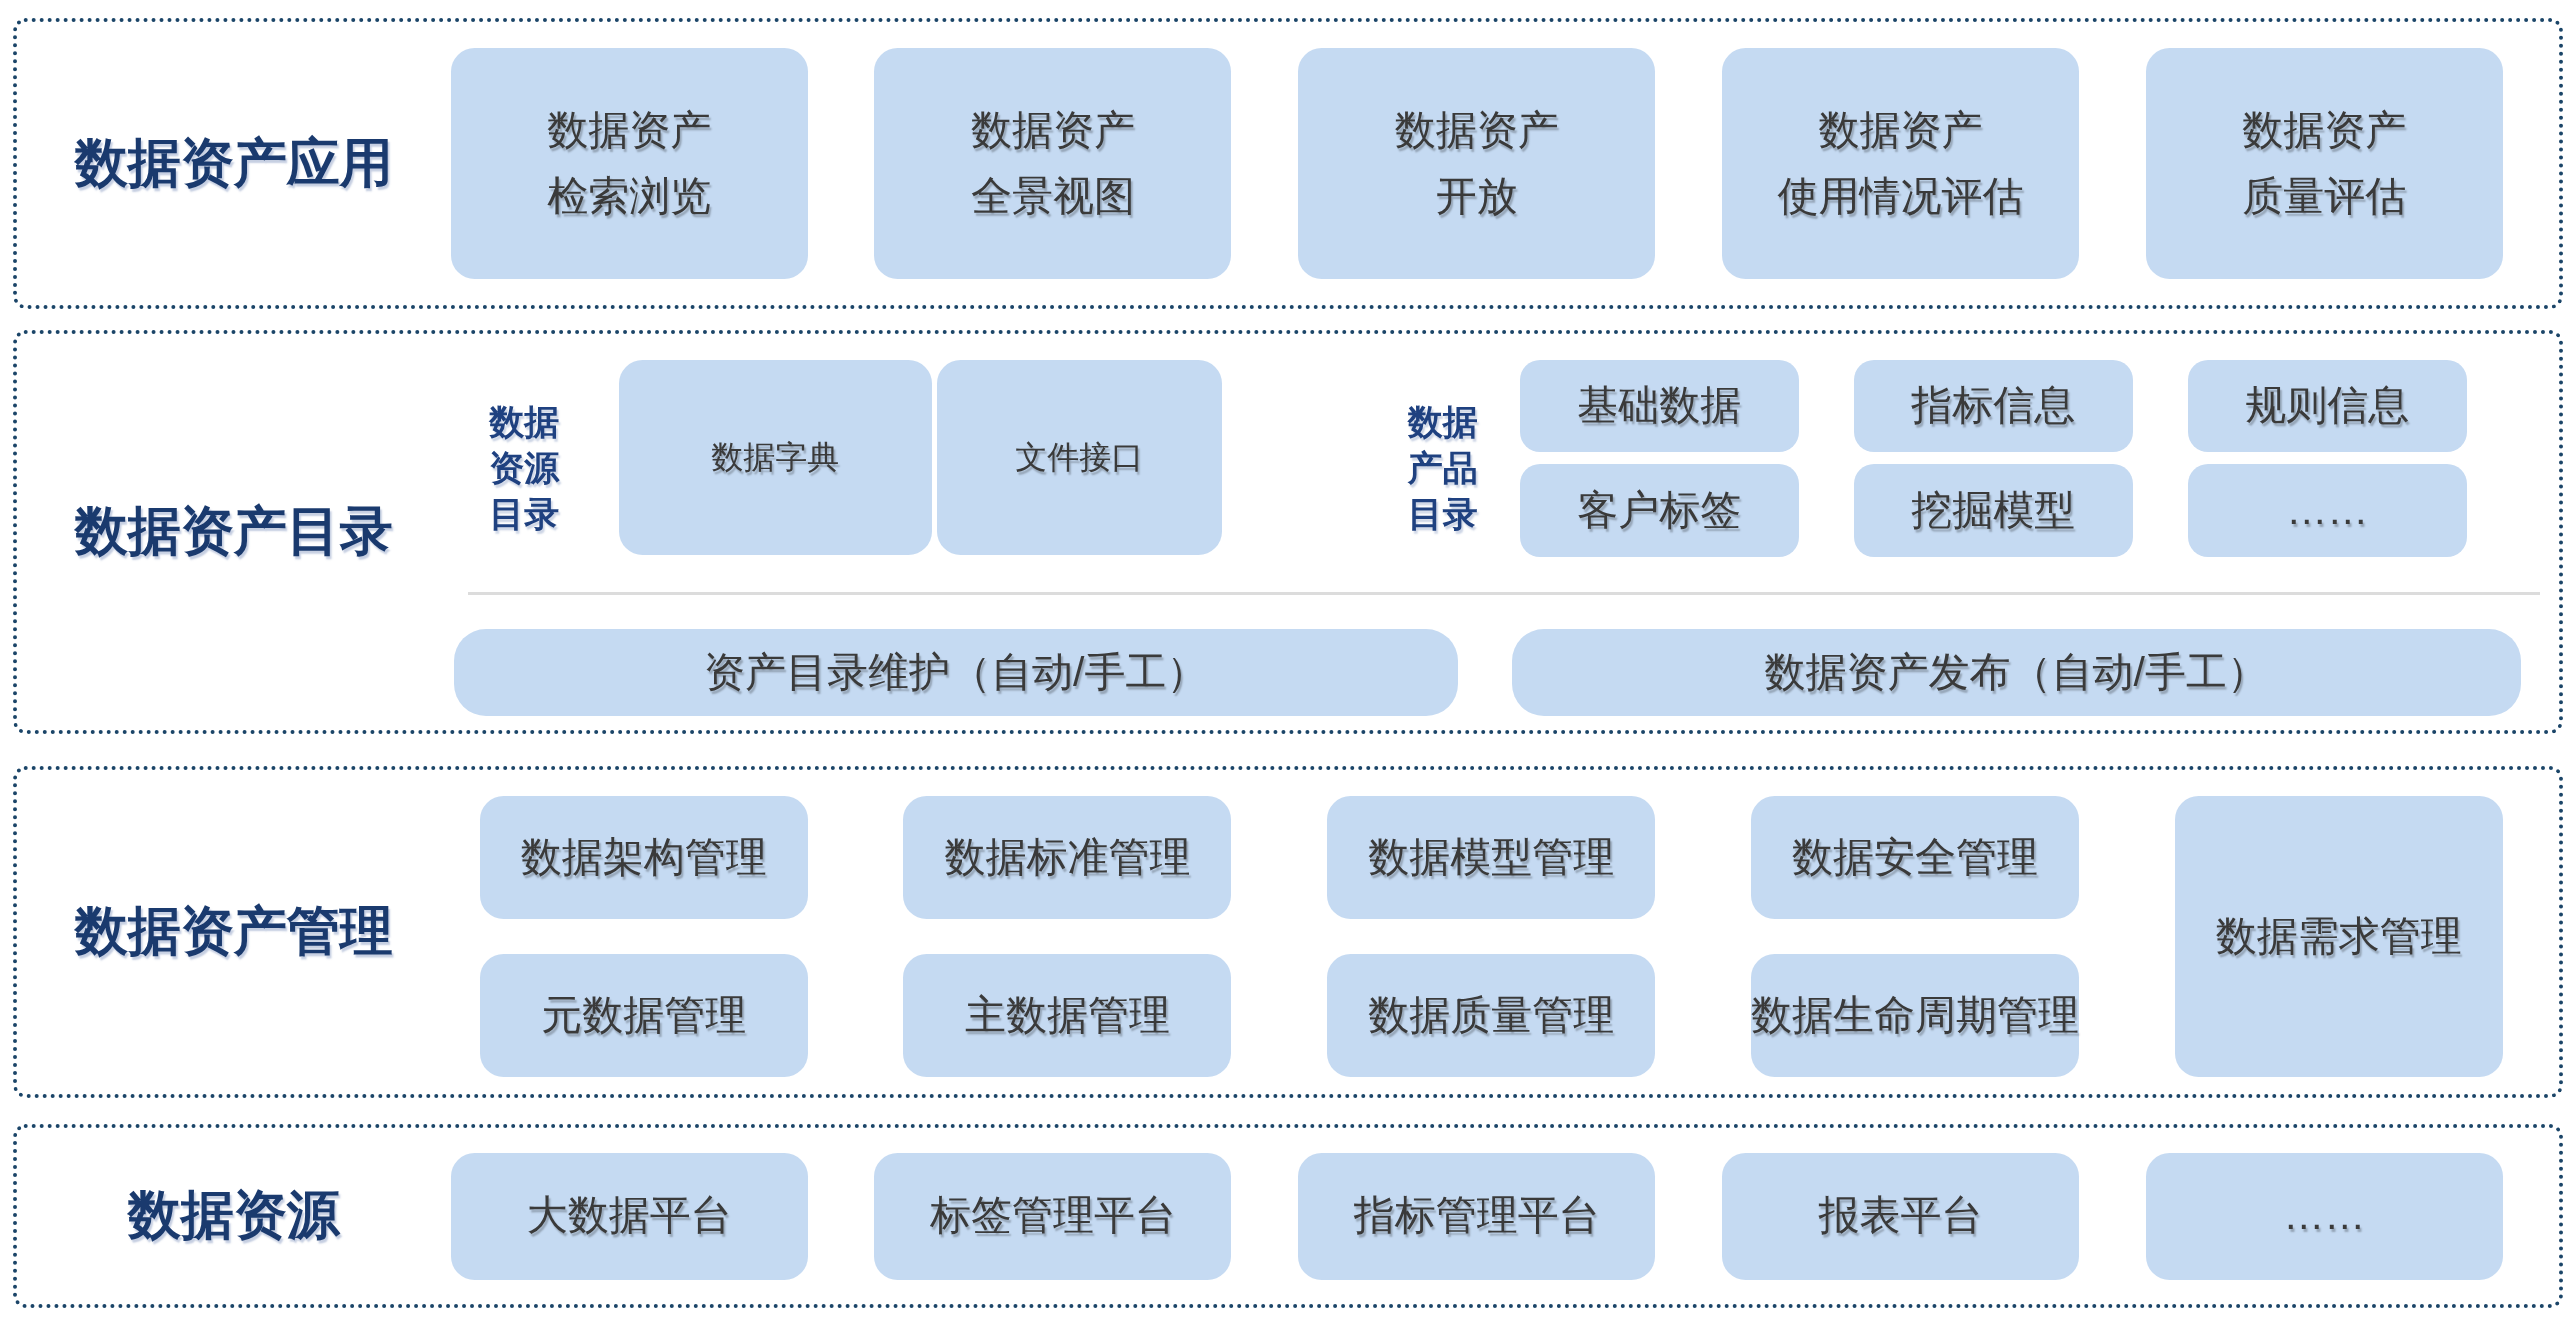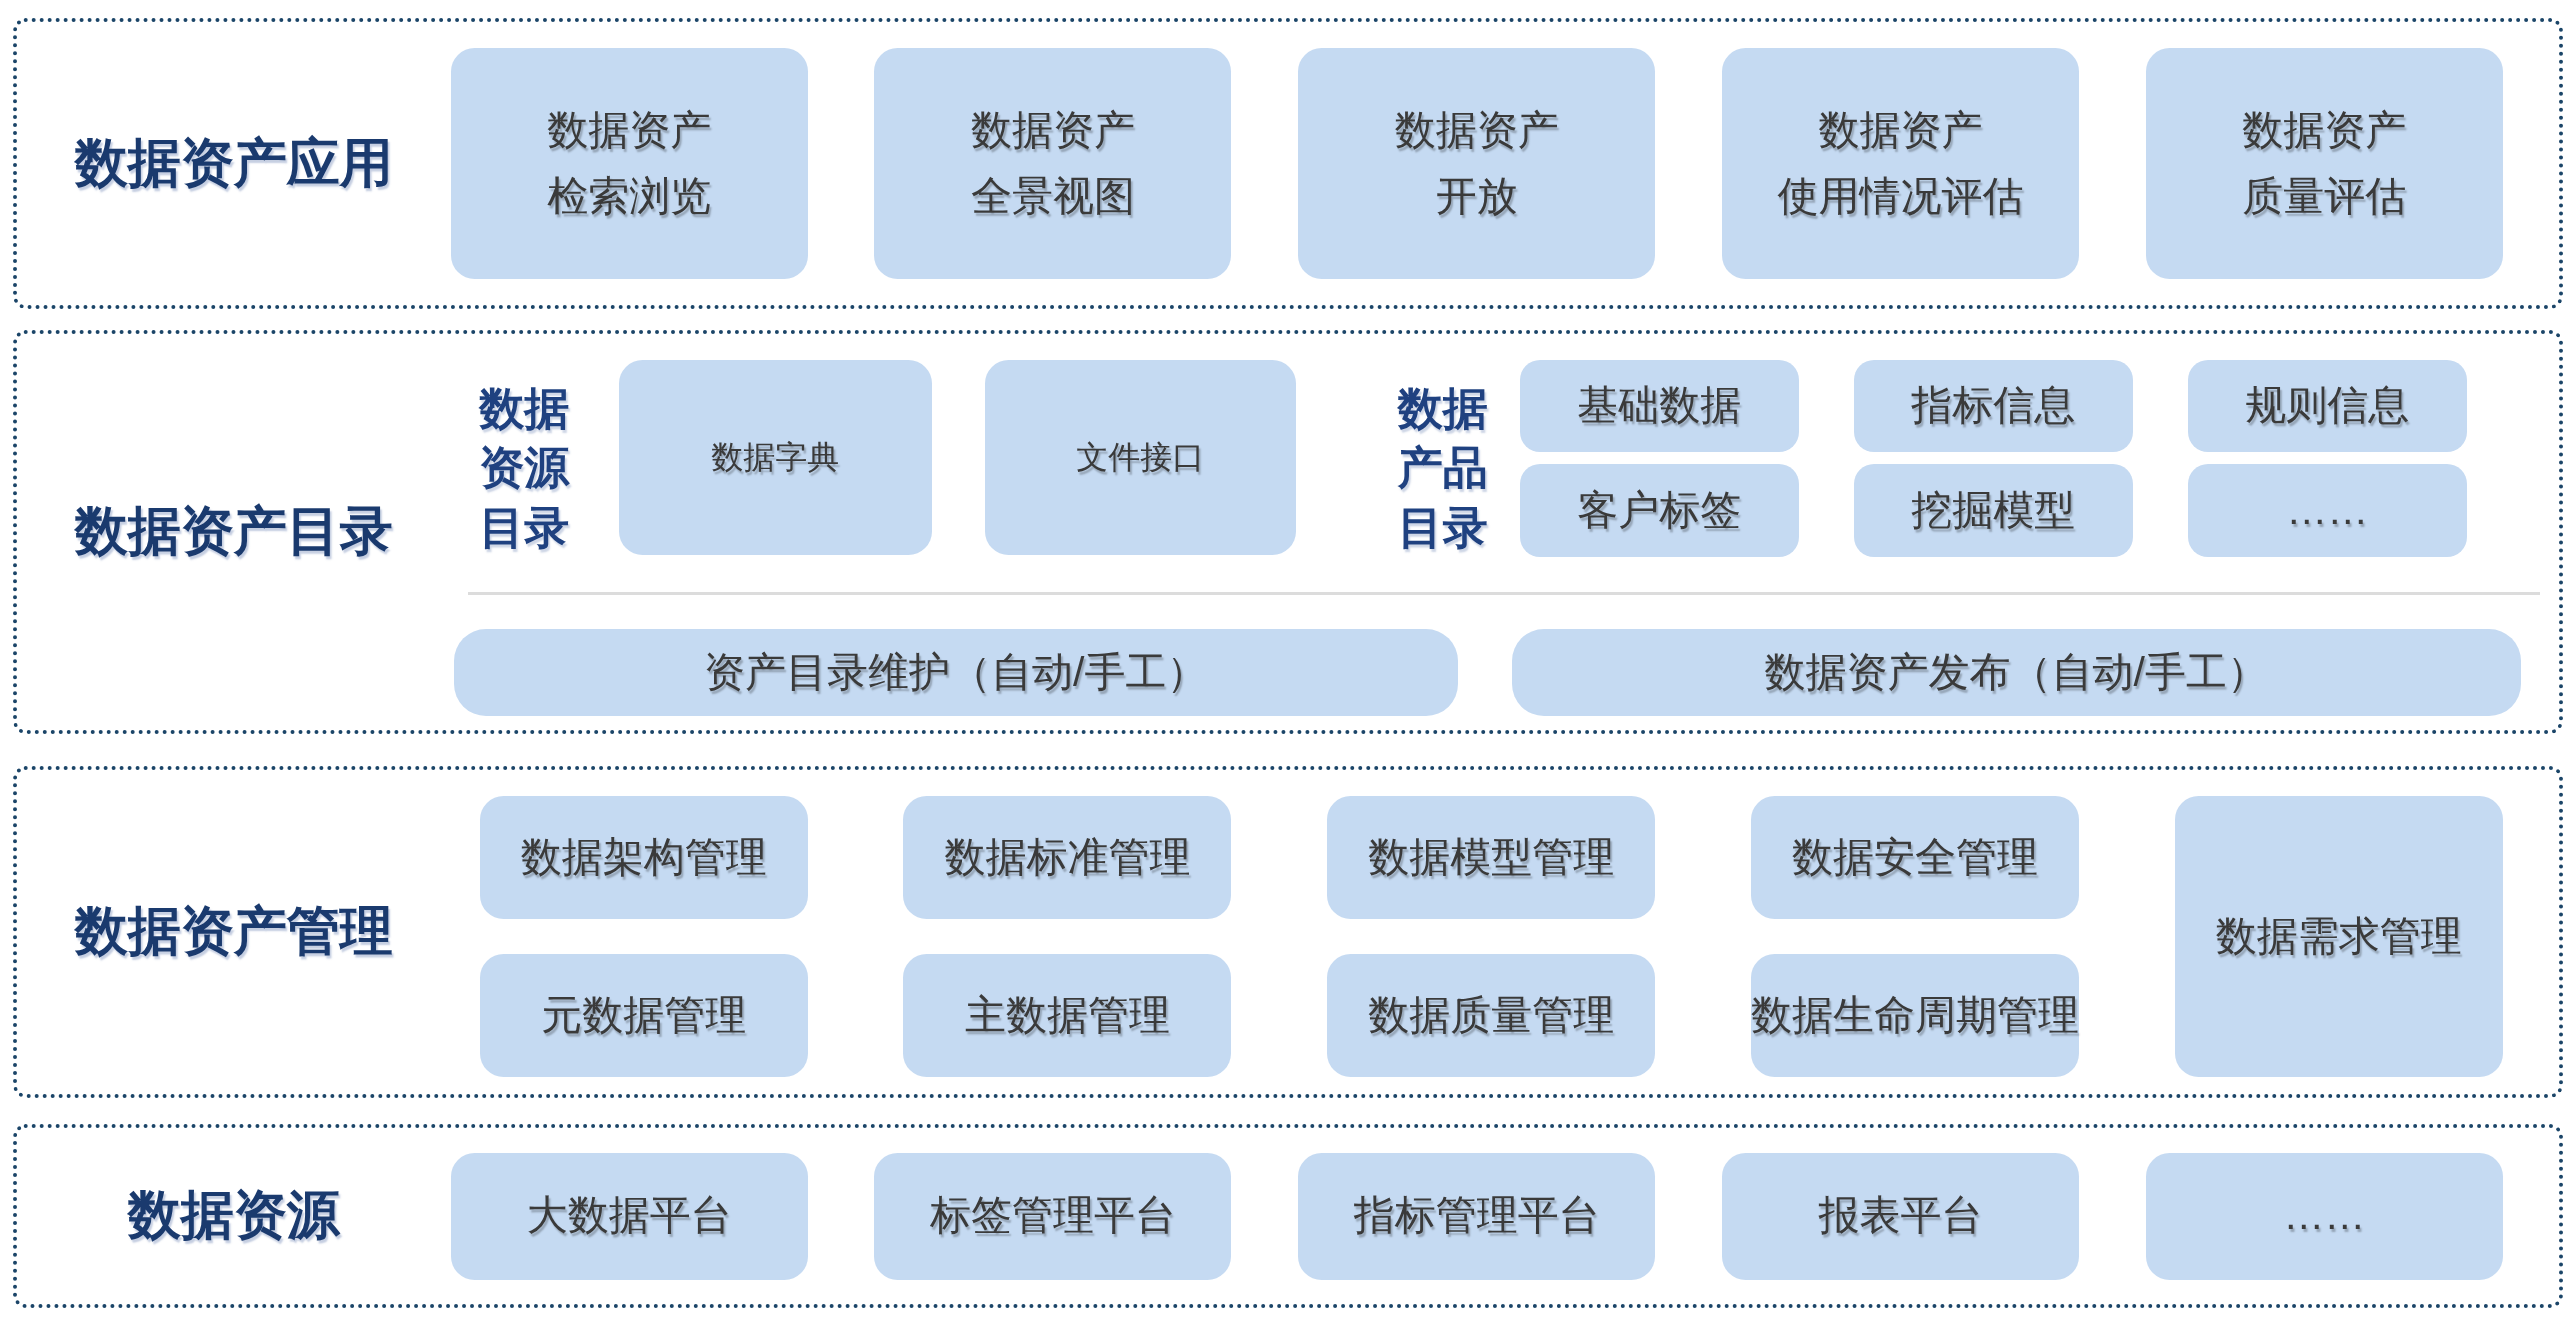--- a/index.html
+++ b/index.html
@@ -53,30 +53,30 @@
     position: absolute; left: 434px; top: 0; bottom: 0; width: 2052px;
     display: flex; justify-content: space-between; align-items: center;
   }
   .s1 .box { width: 357px; height: 231px; }
   .s4 .box { width: 357px; height: 127px; }
 
   
   .sub-label {
     position: absolute;
     display: flex; align-items: center; justify-content: center;
-    font-size: 45px; font-weight: 700; line-height: 1.32;
+    font-size: 35px; font-weight: 700; line-height: 1.32;
     color: var(--sublabel-blue); text-align: left;
     white-space: pre-line;
     text-shadow: 1.8px 2.7px 1.8px rgba(90,115,170,0.3);
   }
   .sub-resource { left: 451px; top: 43px; width: 113px; height: 182px; }
   .sub-product  { left: 1376px; top: 43px; width: 100px; height: 182px; }
   .cat-box { position: absolute; top: 26px; height: 195px; font-size: 32px; }
   .cat-dict { left: 602px;  width: 313px; }
-  .cat-file { left: 968px; width: 311px; }
+  .cat-file { left: 920px; width: 285px; }
   .prod-grid {
     position: absolute; left: 1503px; top: 26px; width: 947px;
     display: grid;
     grid-template-columns: 279px 279px 279px;
     grid-template-rows: 92px 93px;
     row-gap: 12px;
     justify-content: space-between;
   }
   .prod-grid .box { border-radius: 20px; }
   .divider {

